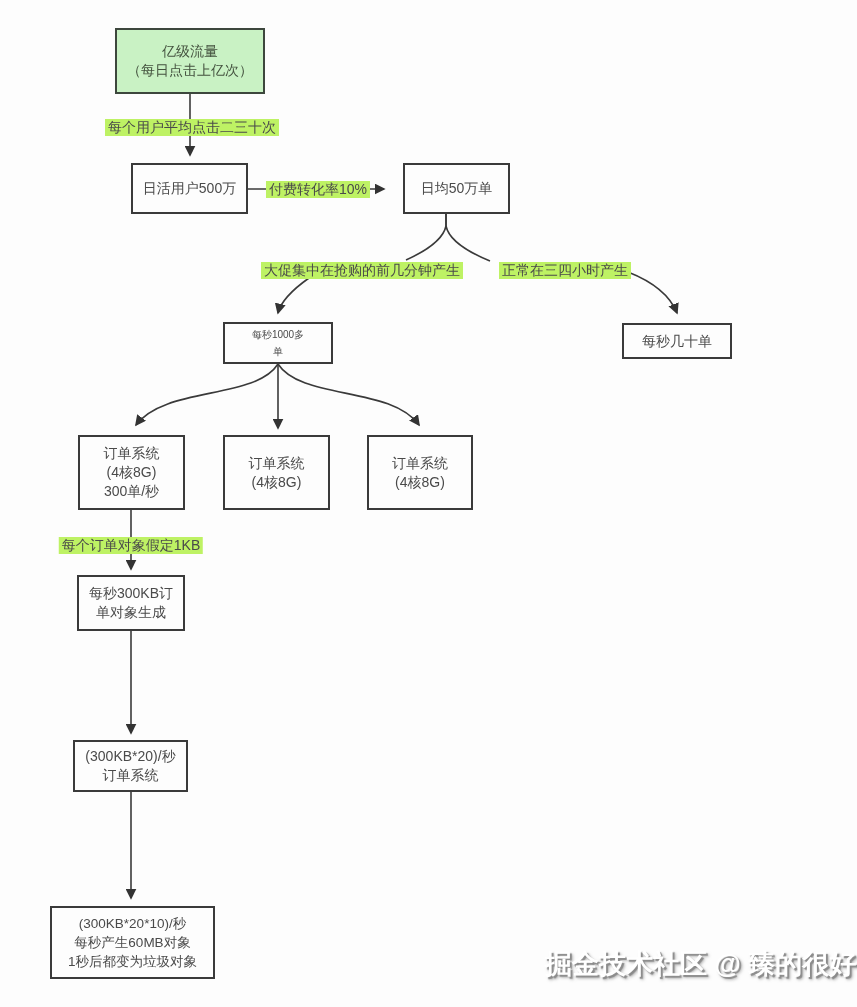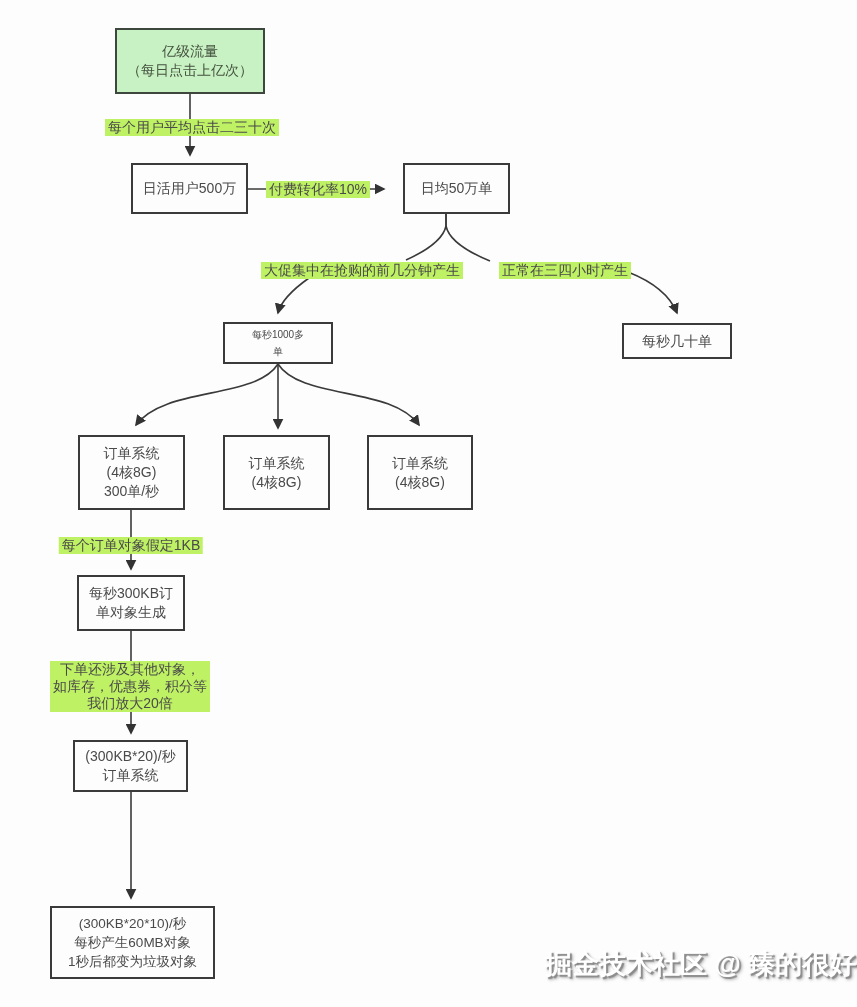--- a/index.html
+++ b/index.html
@@ -130,20 +130,15 @@
     </div>
   <div class="elabel" id="l-promo">
       <div>大促集中在抢购的前几分钟产生</div>
     </div>
   <div class="elabel" id="l-normal">
       <div>正常在三四小时产生</div>
     </div>
   <div class="elabel" id="l-objsize">
       <div>每个订单对象假定1KB</div>
     </div>
-  <div class="elabel" id="l-scale20">
-      <div>下单还涉及其他对象，</div>
-      <div>如库存，优惠券，积分等</div>
-      <div>我们放大20倍</div>
-    </div>
 
   <div class="watermark">掘金技术社区 @ 臻的很好</div>
 </div>
 
 </body></html>

